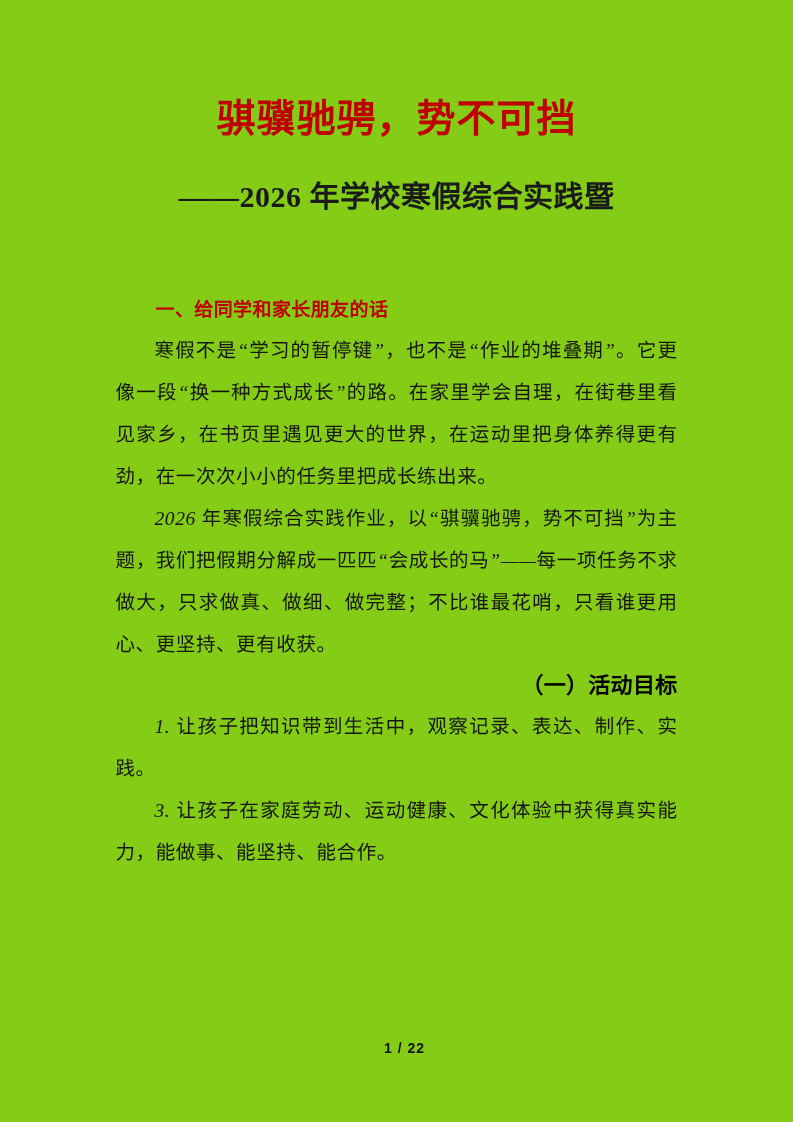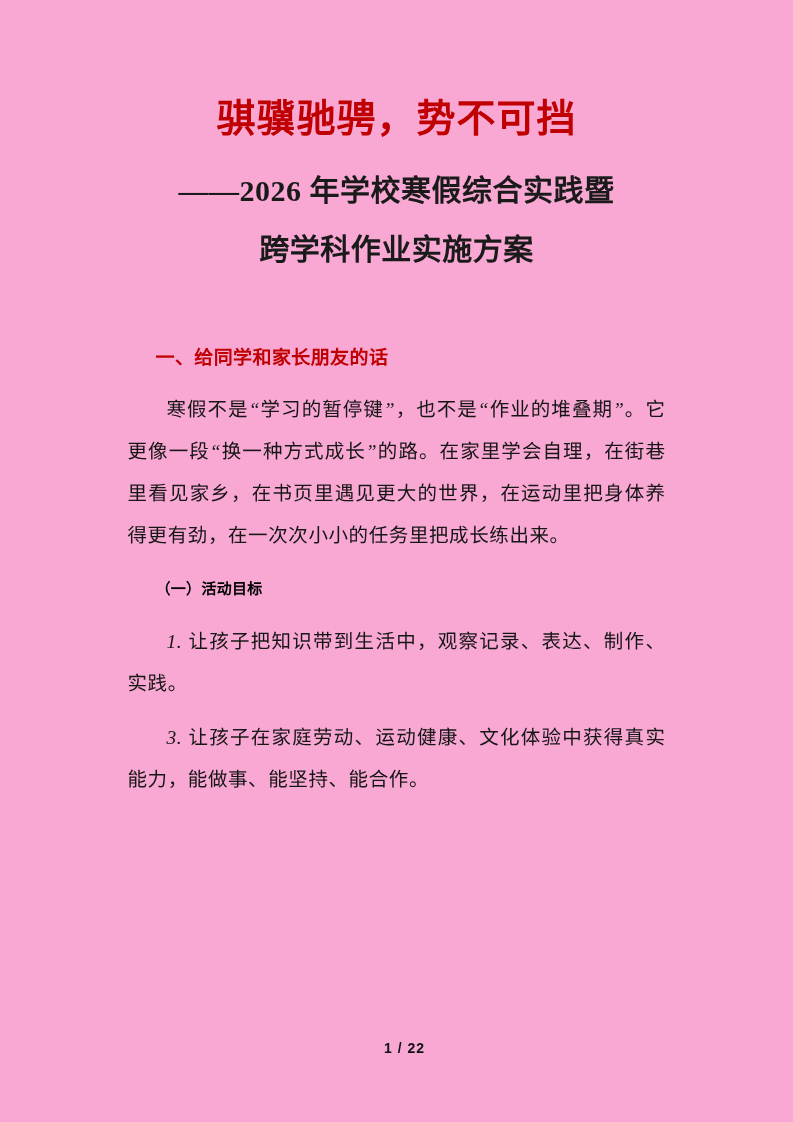--- a/index.html
+++ b/index.html
@@ -13,21 +13,21 @@
     height: 1122px;
     overflow: hidden;
     font-family: "Liberation Serif", "DejaVu Serif", serif;
     -webkit-font-smoothing: antialiased;
   }
 
   .page {
     position: relative;
     width: 793px;
     height: 1122px;
-    background: #f9a8d4;
+    background: #84cc16;
     box-sizing: border-box;
   }
 
   
   .title-block {
     padding-top: 92px;
     text-align: center;
   }
 
   .doc-title {
@@ -40,65 +40,66 @@
     margin: 0;
     white-space: pre;
   }
 
   .doc-subtitle {
     color: #1a1a1a;
     font-family: "Liberation Serif", "DejaVu Serif", serif;
     font-weight: bold;
     font-size: 30px;
     line-height: 59px;
-    margin: 8px;
+    margin: 14px;
     padding-top: 7px;
     letter-spacing: 0.5px;
   }
   .doc-subtitle .sub-line { display: block; }
 
   
   .body-area {
     margin: 0 auto;
     width: 562px;          
     padding-top: 52px;
     box-sizing: border-box;
   }
 
   
   .h1-red {
     color: #C00000;
-    font-family: Liberation Sans, sans-serif;
+    font-family: Liberation Mono, monospace;
     font-weight: bold;
     font-size: 19px;
     line-height: 38px;
     margin: 0;
     text-indent: 40px;
     letter-spacing: 0.4px;
   }
 
   
   .h2-black {
     color: #000000;
     font-family: Liberation Serif, serif;
     font-weight: bold;
-    font-size: 15px;
+    font-size: 22px;
     line-height: 40px;
     margin: 0;
     text-indent: 40px;
     letter-spacing: 0.3px;
+    text-align: right;
   }
 
   
   .para {
     color: #161616;
     font-family: "Liberation Serif", "DejaVu Serif", serif;
     font-size: 19.5px;
     line-height: 42px;
-    margin: 12px;
+    margin: 0;
     text-indent: 39px;
     text-align: justify;
     text-justify: inter-character;
     letter-spacing: 0.6px;
     font-style: italic;
     font-synthesis: none;
   }
 
   
   .page-footer {
@@ -117,30 +118,30 @@
 </head>
 <body>
 
 <div class="page">
 
   <div class="title-block">
     <h1 class="doc-title">骐骥驰骋，势不可挡</h1>
 
     <div class="doc-subtitle">
       <span class="sub-line">——2026 年学校寒假综合实践暨</span>
-      <span class="sub-line">跨学科作业实施方案</span>
     </div>
   </div>
 
   <div class="body-area">
 
     <h2 class="h1-red">一、给同学和家长朋友的话</h2>
 
     <p class="para">寒假不是“学习的暂停键”，也不是“作业的堆叠期”。它更像一段“换一种方式成长”的路。在家里学会自理，在街巷里看见家乡，在书页里遇见更大的世界，在运动里把身体养得更有劲，在一次次小小的任务里把成长练出来。</p>
 
+    <p class="para">2026 年寒假综合实践作业，以“骐骥驰骋，势不可挡”为主题，我们把假期分解成一匹匹“会成长的马”——每一项任务不求做大，只求做真、做细、做完整；不比谁最花哨，只看谁更用心、更坚持、更有收获。</p>
 
 
     <h3 class="h2-black">（一）活动目标</h3>
 
 
     <p class="para">1. 让孩子把知识带到生活中，观察记录、表达、制作、实践。</p>
 
     <p class="para">3. 让孩子在家庭劳动、运动健康、文化体验中获得真实能力，能做事、能坚持、能合作。</p>
 
   </div>

